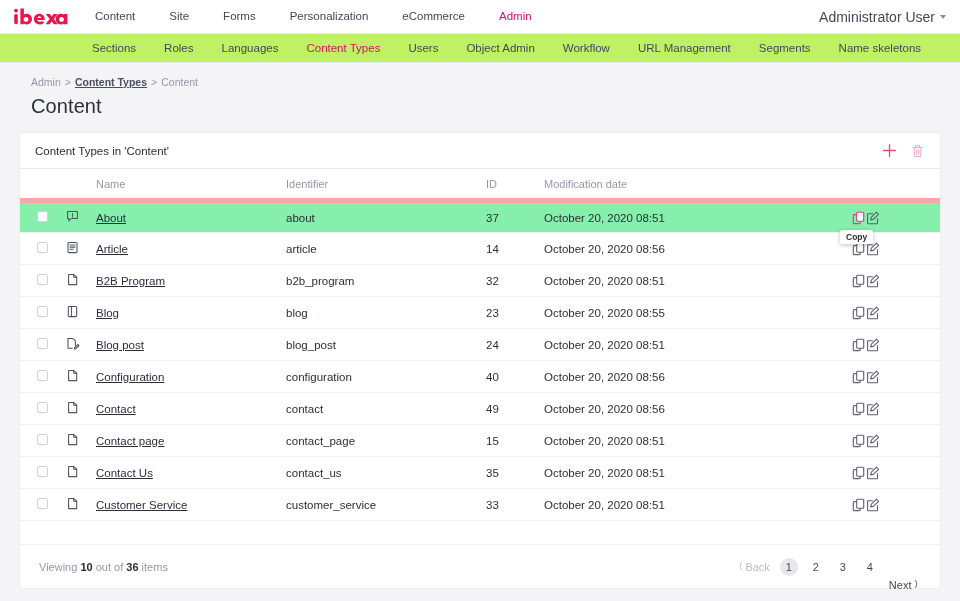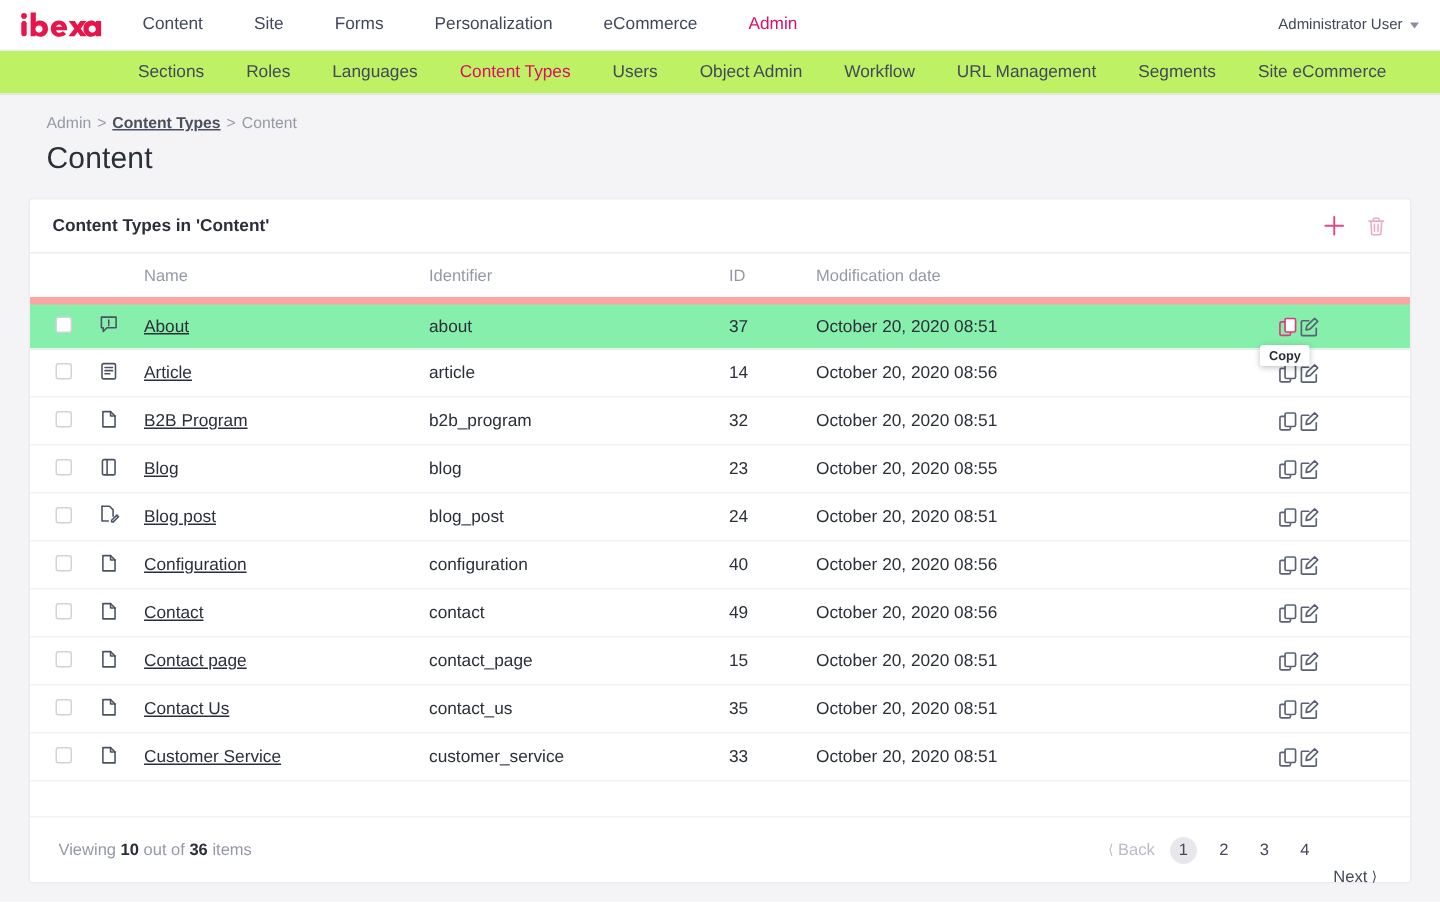--- a/index.html
+++ b/index.html
@@ -42,21 +42,21 @@
     text-decoration: none;
     font-size: 11.5px;
     padding: 0 17px;
     line-height: 33px;
     white-space: nowrap;
   }
   .mainnav a.active { color: #db0f63; }
   .userbox {
     margin-left: auto;
     padding-right: 14px;
-    font-size: 10px;
+    font-size: 14px;
     color: #42485a;
     display: flex;
     align-items: center;
     gap: 5px;
     white-space: nowrap;
   }
   .caret {
     width: 0; height: 0;
     border-left: 3.5px solid transparent;
     border-right: 3.5px solid transparent;
@@ -118,21 +118,21 @@
   }
   .panel-head {
     height: 36px;
     display: flex;
     align-items: center;
     padding: 0 16px 0 15px;
     border-bottom: 1px solid #ececf0;
   }
   .panel-title {
     font-size: 11.5px;
-    font-weight: bold;
+    font-weight: normal;
     color: #2b2f38;
   }
   .panel-actions {
     margin-left: auto;
     display: flex;
     align-items: center;
     gap: 14px;
   }
   .icon-btn {
     background: none; border: none; padding: 0;
@@ -289,21 +289,21 @@
 <nav class="subnav">
   <a href="#">Sections</a>
   <a href="#">Roles</a>
   <a href="#">Languages</a>
   <a href="#" class="active">Content Types</a>
   <a href="#">Users</a>
   <a href="#">Object Admin</a>
   <a href="#">Workflow</a>
   <a href="#">URL Management</a>
   <a href="#">Segments</a>
-  <a href="#">Site eCommerce</a>
+  <a href="#">Name skeletons</a>
 </nav>
 
 <div class="crumbwrap">
   <div class="breadcrumb">
     <span class="plain">Admin</span>
     <span class="sep">&gt;</span>
     <a href="#" class="lnk">Content Types</a>
     <span class="sep">&gt;</span>
     <span class="plain">Content</span>
   </div>

